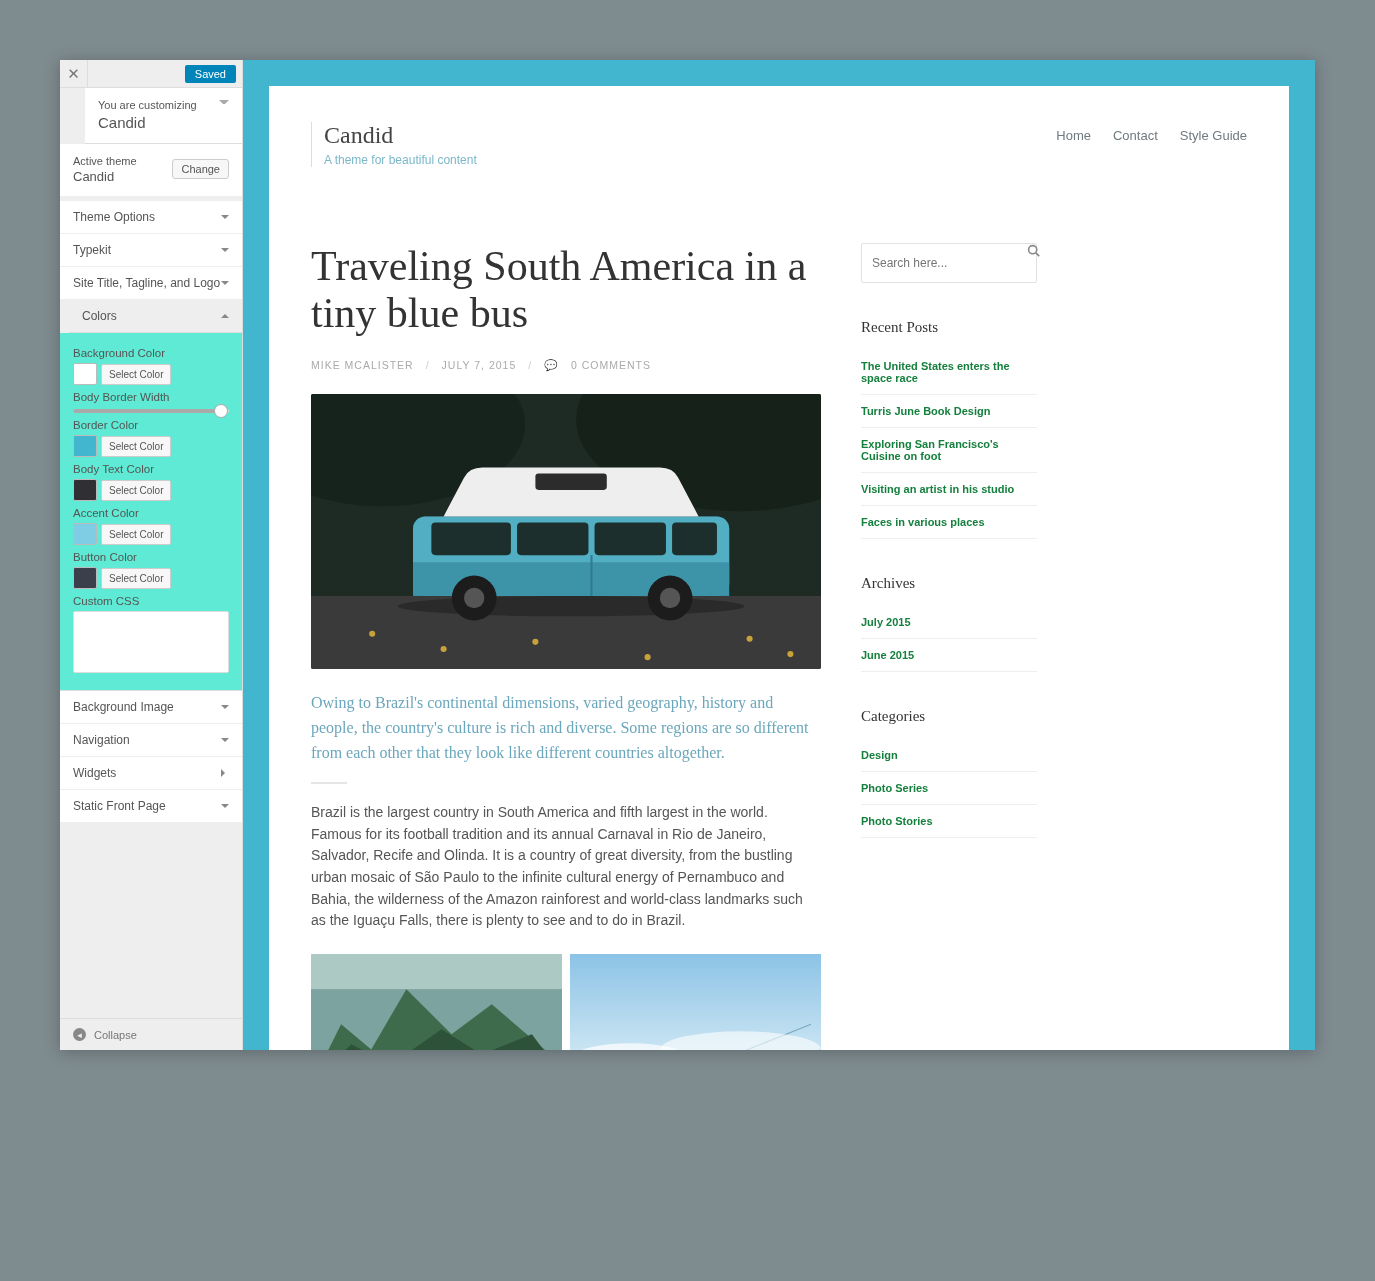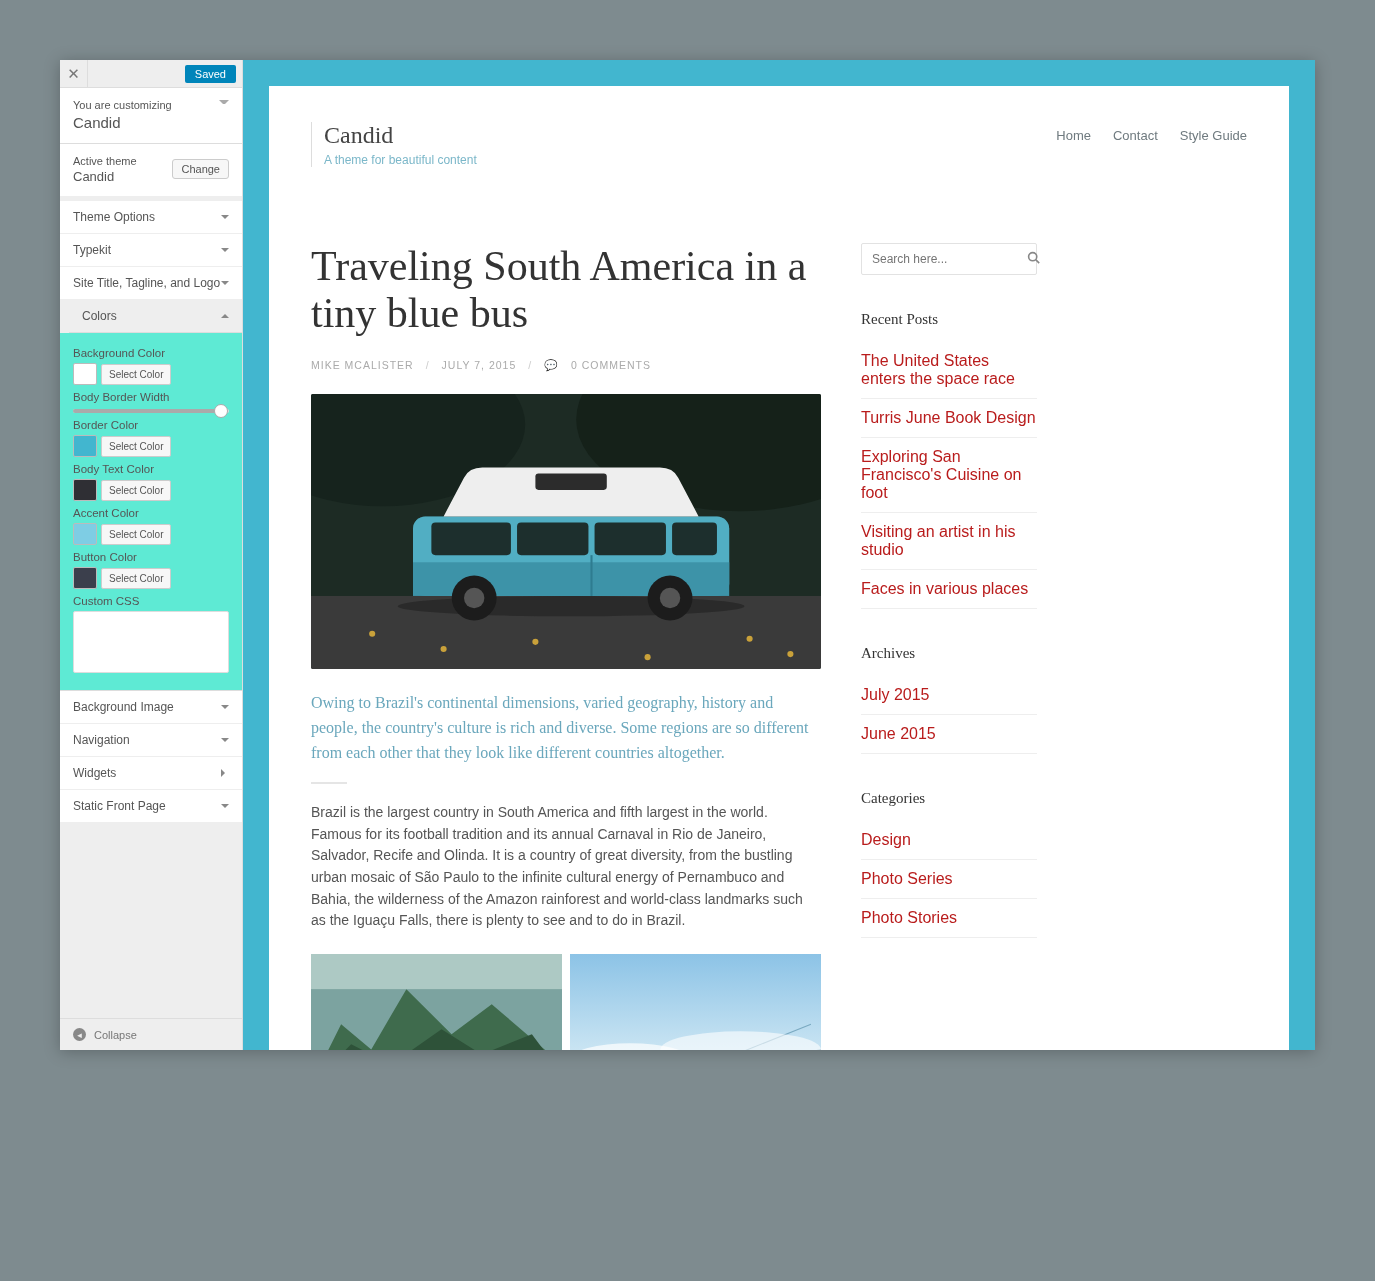--- a/index.html
+++ b/index.html
@@ -60,20 +60,21 @@
     font-size: 11px;
     padding: 3px 10px;
     border-radius: 2px;
     cursor: pointer;
   }
   .sb-header {
     padding: 10px 13px 12px 13px;
     border-bottom: 1px solid #ddd;
     background: #fff;
     position: relative;
+    margin-left: 25px;
   }
   .sb-header small { font-size: 11px; color: #555; }
   .sb-header h3 { font-size: 15px; font-weight:400; color:#555; margin-top:2px; }
   .sb-header .help {
     position: absolute; right:13px; top:12px; width:10px;height:10px;
     border:4px solid transparent; border-top-color:#aaa;
     cursor: pointer;
   }
   .sb-theme-row {
     padding: 10px 13px 12px 13px;
@@ -189,30 +190,30 @@
     font-family:Helvetica,Arial,sans-serif;
   }
   .gallery {
     margin-top:22px; display:flex; gap:8px;
   }
   .gallery .gimg { flex:1; aspect-ratio:1/0.52; overflow:hidden;}
   .gallery svg { width:100%;height:100%;display:block;}
 
   .widgets { width:176px; flex:0 0 176px; }
   .search {
-    border:1px solid #e2e2e2; border-radius:2px; height:32px;
-    display:flex; align-items:center; padding:0 10px;
+    border:1px solid #e2e2e2; border-radius:2px; height:40px;
+    display:flex; padding:0 10px;
   }
   .search input { border:none; flex:1; font-size:12px; color:#888; outline:none; background:transparent;}
   .search .sicon { color:#888; font-size:13px; cursor:pointer;}
   .wtitle { font-family:"Georgia",serif; font-size:15px; color:#333; margin:36px 0 14px;}
   .wlist { list-style:none; }
   .wlist li {
-    padding:10px 0; border-bottom:1px solid #eee; font-size:16px;
-    color:#b91c1c; cursor:pointer;
+    padding:10px 0; border-bottom:1px solid #eee; font-size:11px;
+    color:#15803d; cursor:pointer;font-weight:bold;
   }
   .wlist li:last-child{ border-bottom:1px solid #eee;}
 </style>
 </head>
 <body>
 
 <div class="outer">
 <div class="frame">
 
   <div class="sidebar">

